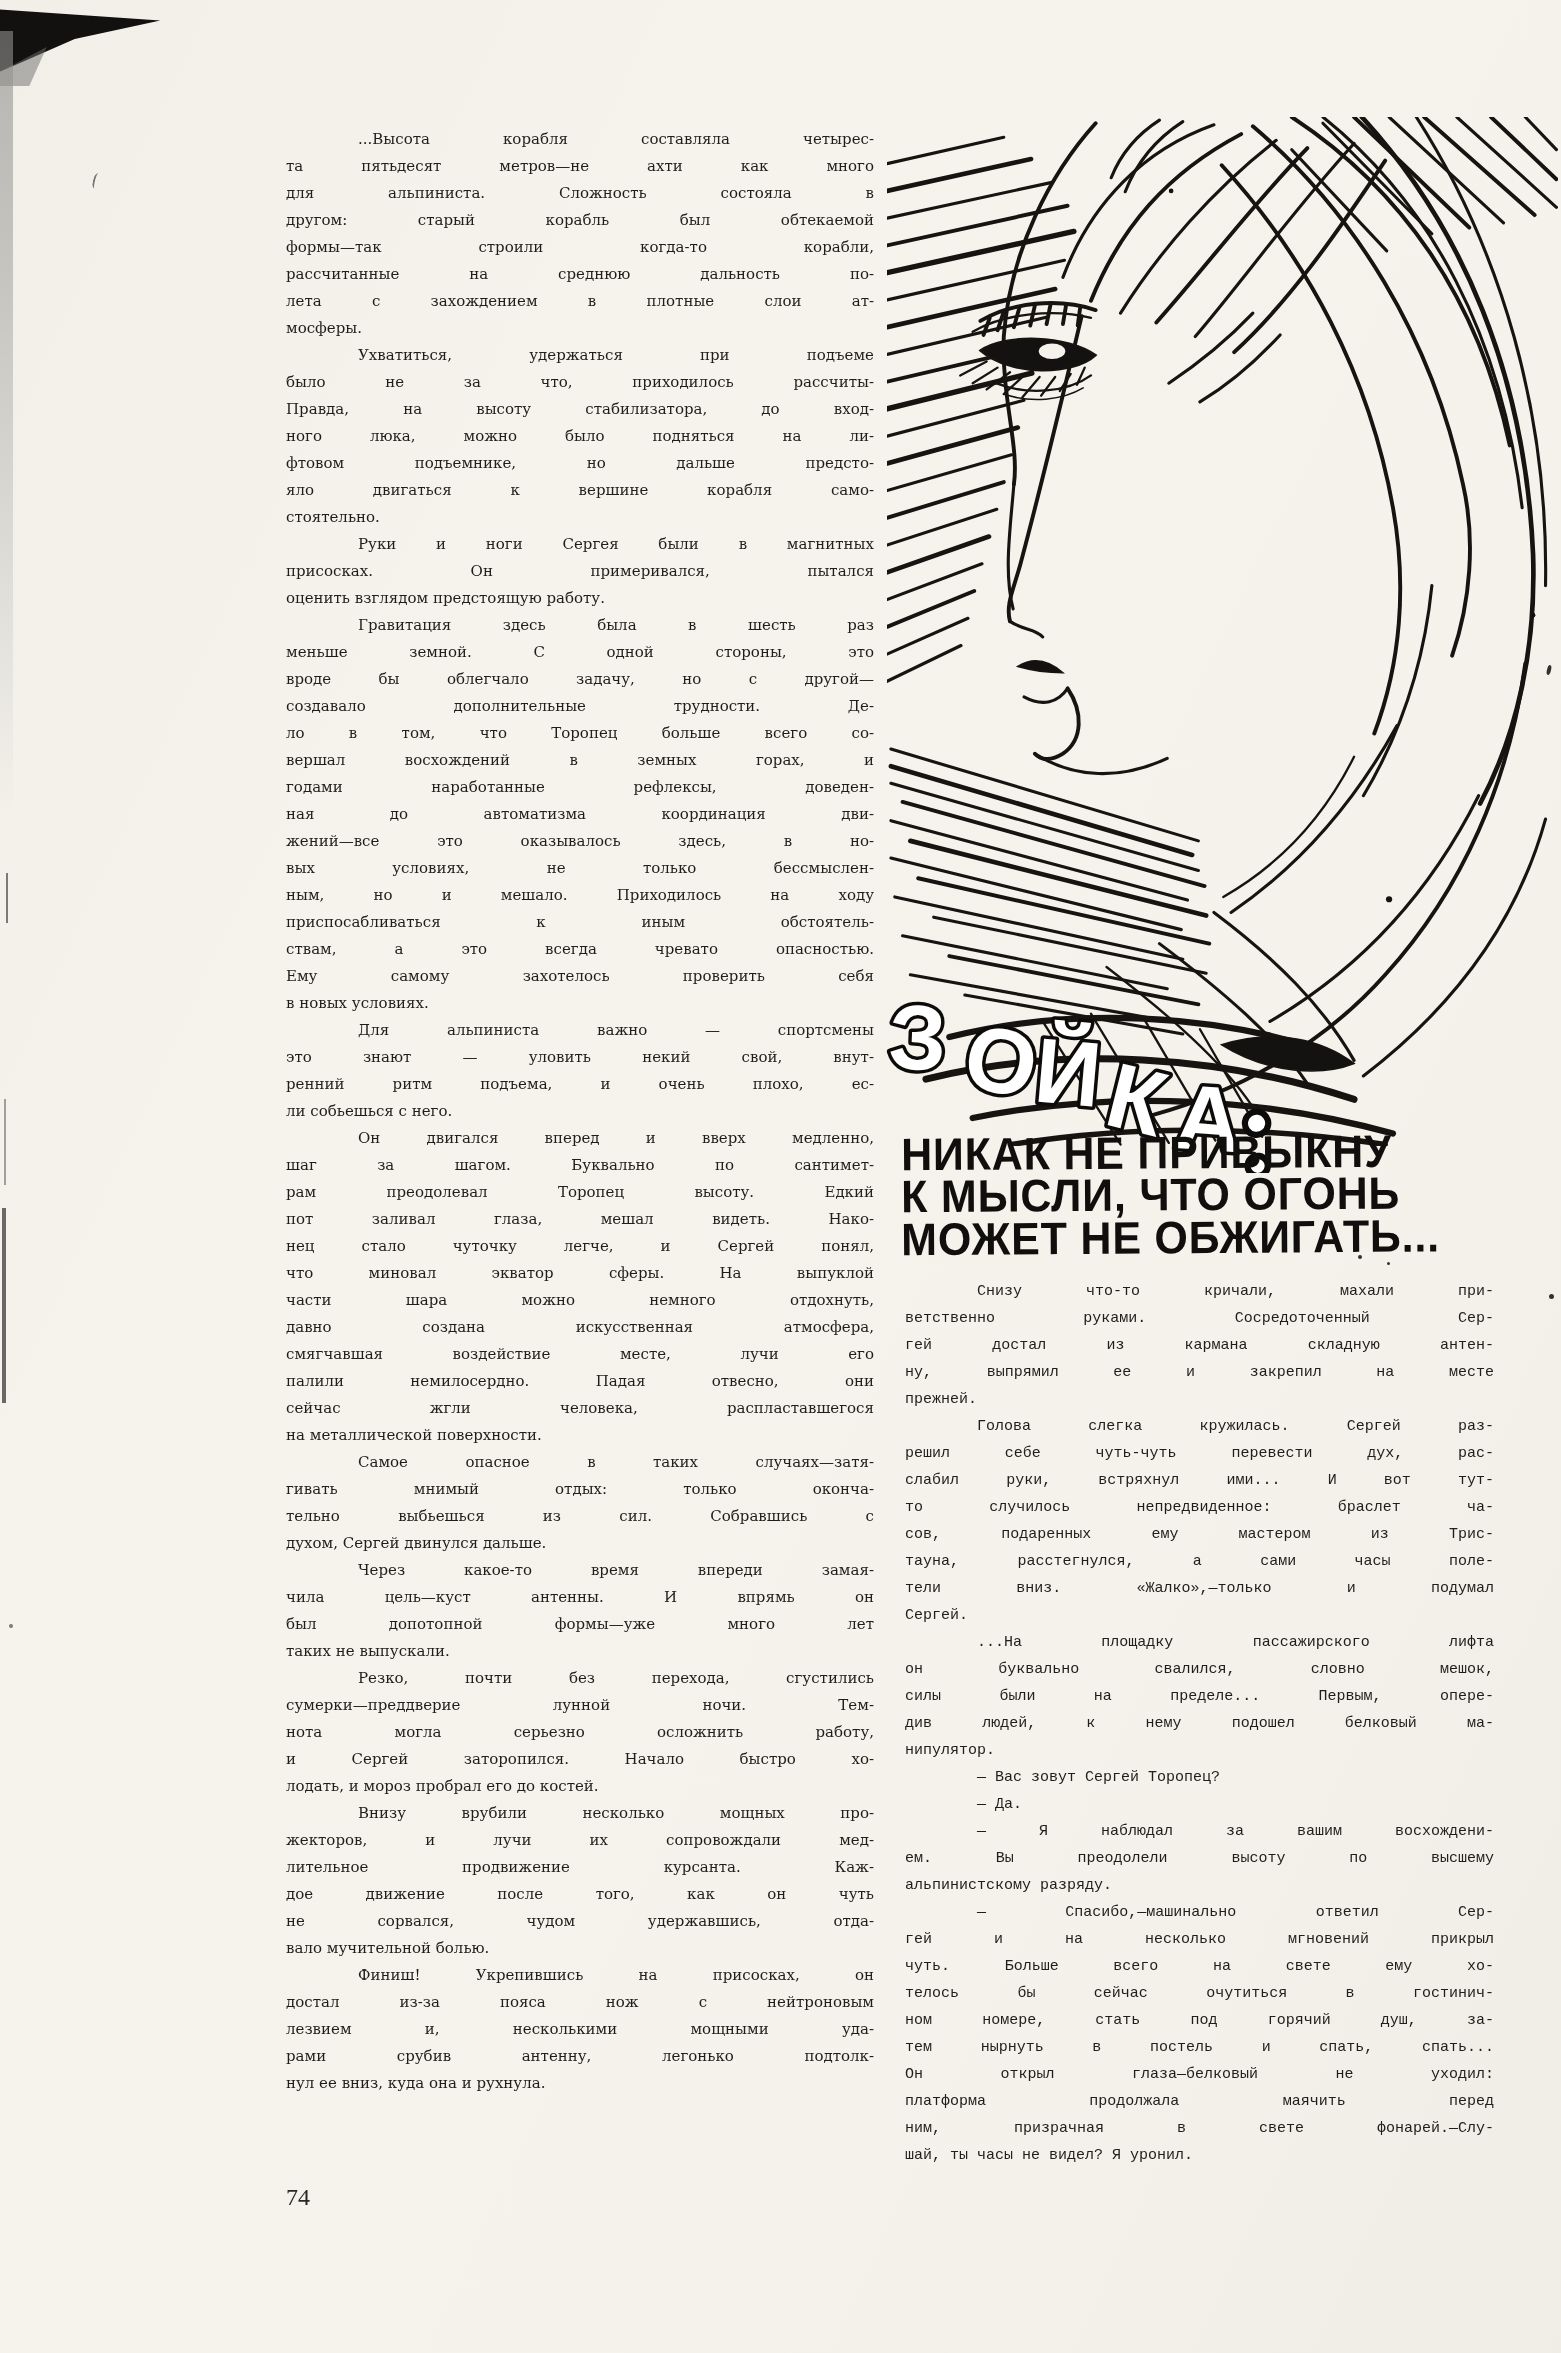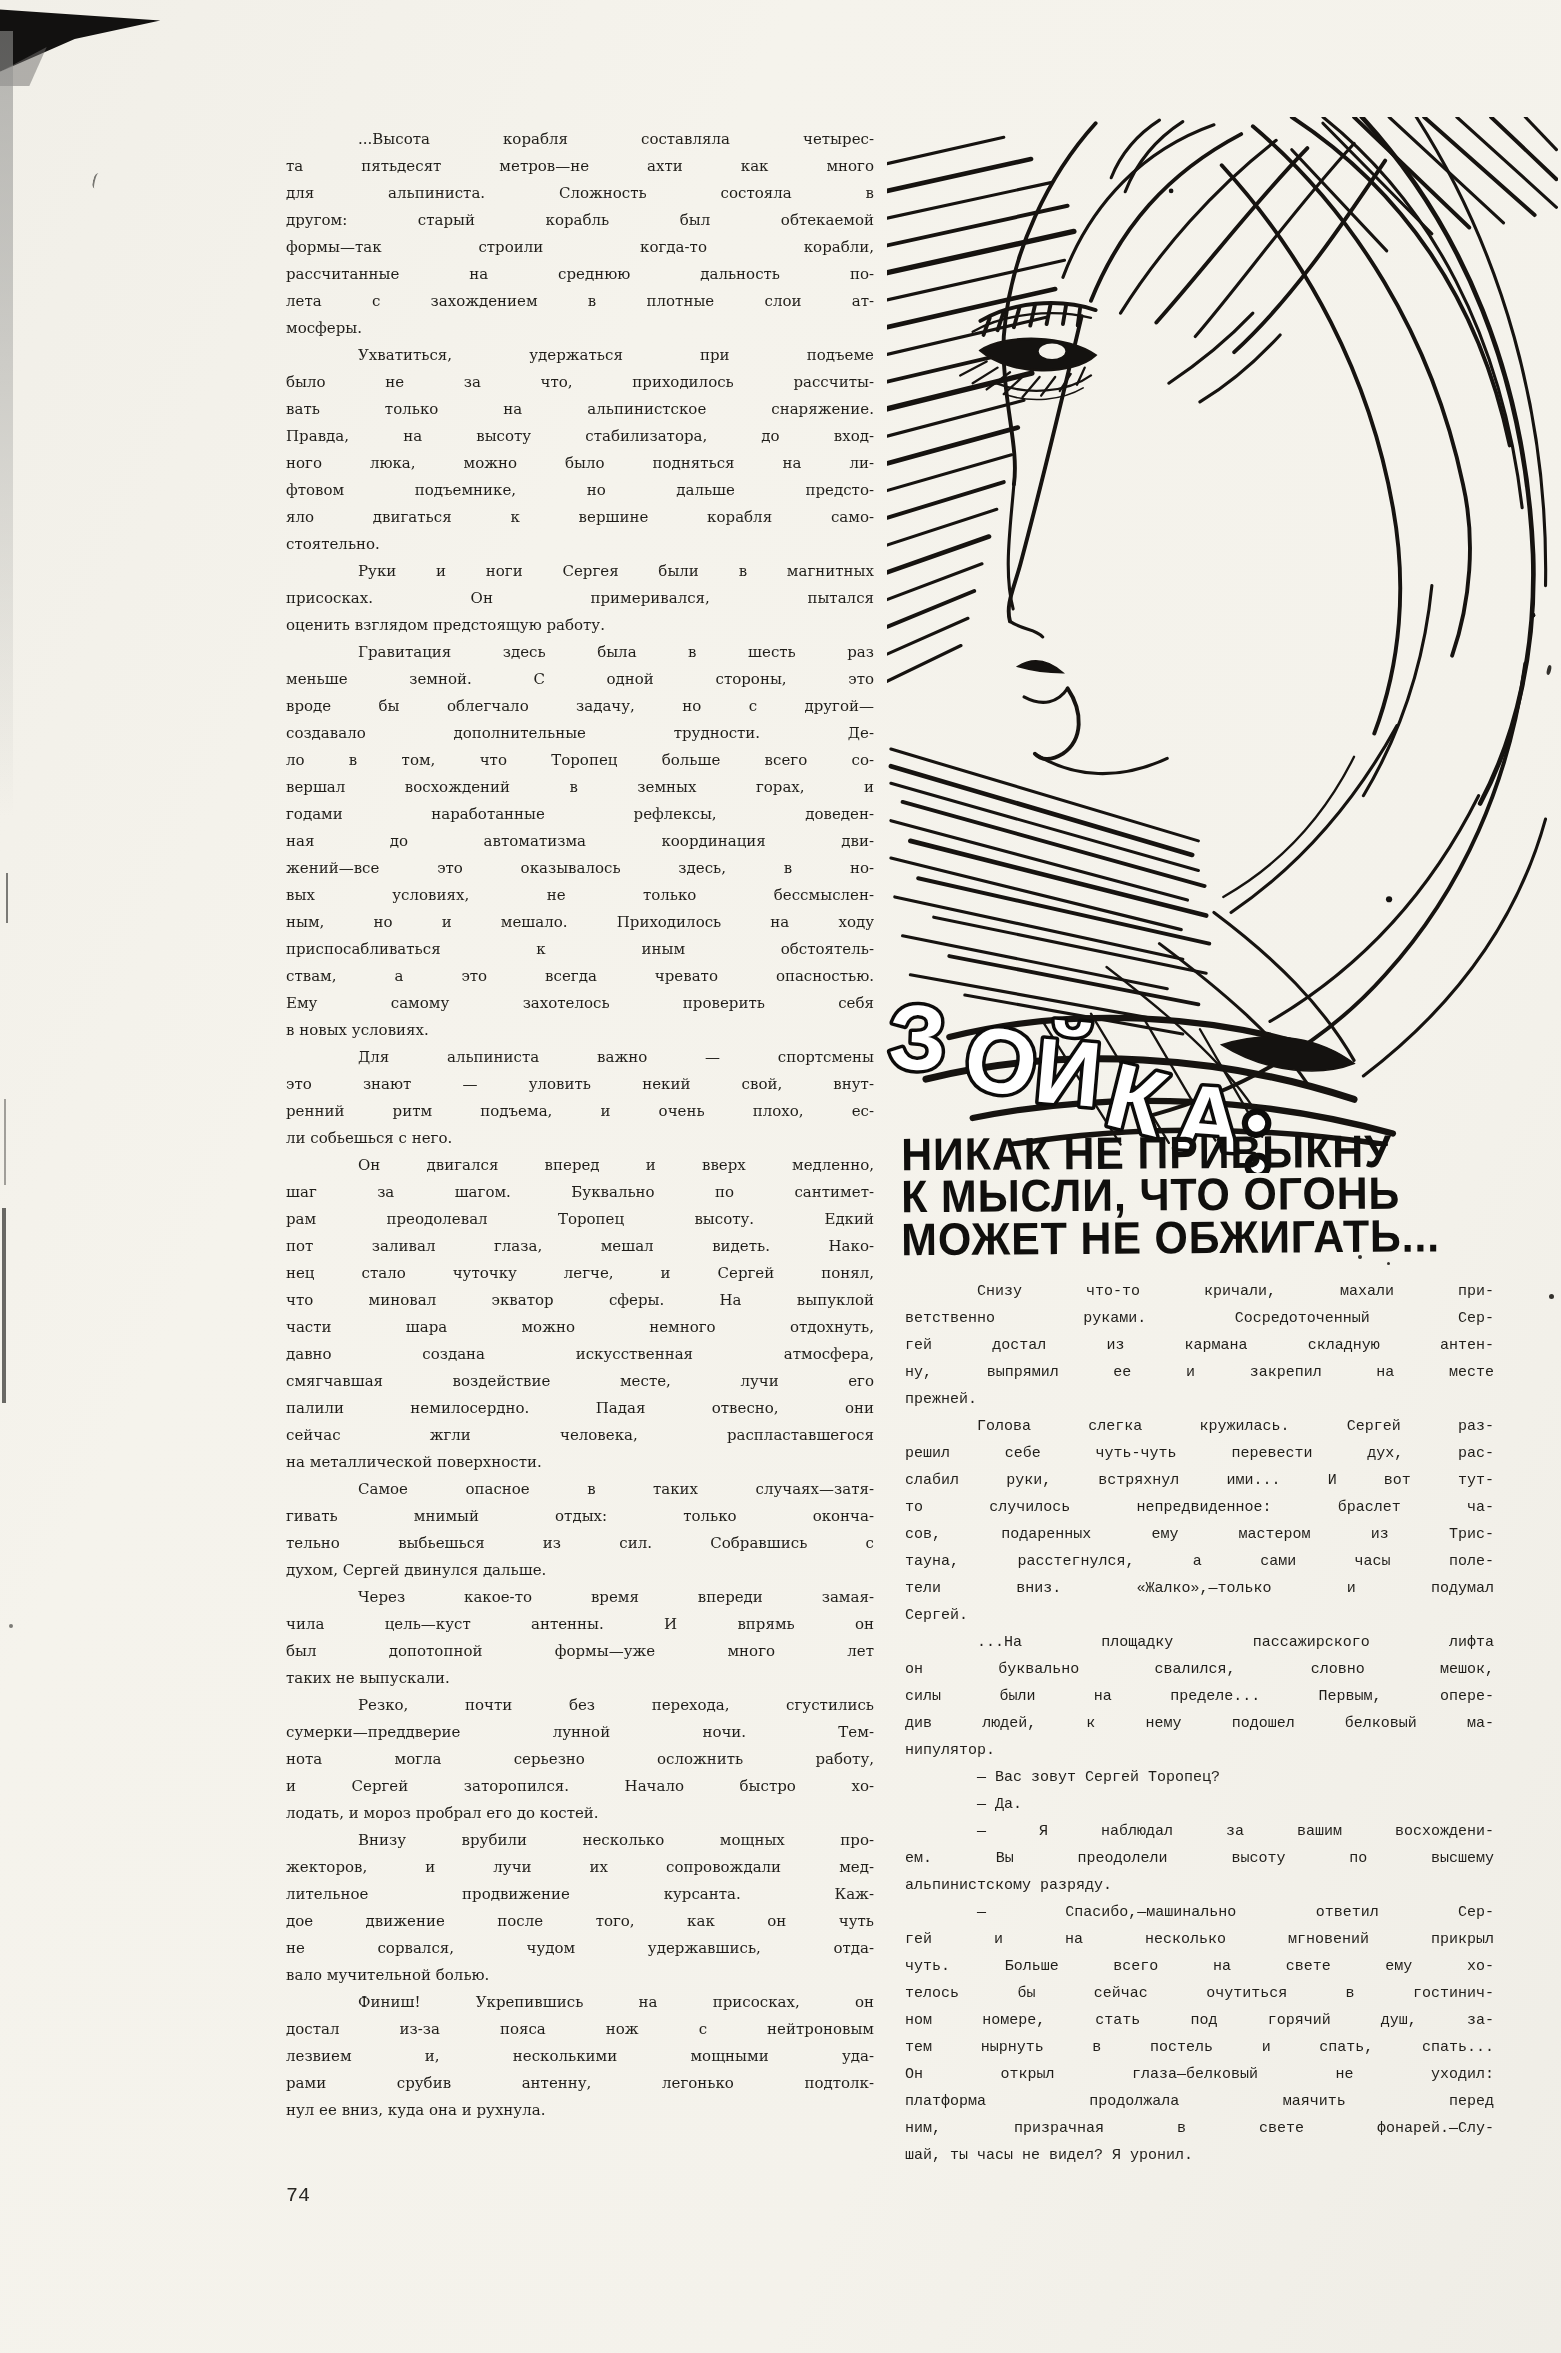--- a/index.html
+++ b/index.html
@@ -7,22 +7,22 @@
   .paper{position:absolute;left:0;top:0;width:1561px;height:2354px;
          background:linear-gradient(115deg,#f1efe8 0%,#f5f3ec 30%,#f4f2eb 70%,#efede6 100%);}
   .col{position:absolute;font-family:"DejaVu Serif","Liberation Serif",serif;
        font-size:15px;color:#201e1a;}
   .line{height:27px;line-height:27px;text-align:justify;text-align-last:justify;
         white-space:normal;overflow:visible;}
   .line.first{text-indent:72px;}
   .line.last{text-align-last:left;}
   #left-col{left:286px;top:126px;width:588px;}
   #right-col{left:905px;top:1278px;width:589px;font-family:Liberation Mono, monospace;}
-  .pagenum{position:absolute;left:286px;top:2184px;font-family:Liberation Mono, monospace;
-           font-size:20px;color:#2a2824;}
+  .pagenum{position:absolute;left:286px;top:2184px;font-family:Liberation Serif, serif;
+           font-size:24px;color:#2a2824;}
   .caption{position:absolute;left:901px;width:623px;font-family:"Liberation Sans",sans-serif;
            font-weight:700;font-size:43px;letter-spacing:0.8px;color:#100f0d;white-space:nowrap;
            transform:scaleY(1.06) rotate(-0.4deg);transform-origin:left top;}
   #cap1{top:1129px;} #cap2{top:1171px;} #cap3{top:1214px;}
   #illustration{position:absolute;left:887px;top:117px;}
   #zoyka{position:absolute;left:880px;top:978px;}
   #zoyka text{font-family:"Liberation Sans",sans-serif;font-weight:700;font-size:118px;
               fill:#ffffff;stroke:#0c0b0a;stroke-width:9px;paint-order:stroke;
               stroke-linejoin:round;}
   
@@ -209,21 +209,20 @@
         <div class="line">для альпиниста. Сложность состояла в</div>
         <div class="line">другом: старый корабль был обтекаемой</div>
         <div class="line">формы—так строили когда-то корабли,</div>
         <div class="line">рассчитанные на среднюю дальность по-</div>
         <div class="line">лета с захождением в плотные слои ат-</div>
         <div class="line last">мосферы.</div>
       </div>
       <div>
         <div class="line first">Ухватиться, удержаться при подъеме</div>
         <div class="line">было не за что, приходилось рассчиты-</div>
-        <div class="line">вать только на альпинистское снаряжение.</div>
         <div class="line">Правда, на высоту стабилизатора, до вход-</div>
         <div class="line">ного люка, можно было подняться на ли-</div>
         <div class="line">фтовом подъемнике, но дальше предсто-</div>
         <div class="line">яло двигаться к вершине корабля само-</div>
         <div class="line last">стоятельно.</div>
       </div>
       <div>
         <div class="line first">Руки и ноги Сергея были в магнитных</div>
         <div class="line">присосках. Он примеривался, пытался</div>
         <div class="line last">оценить взглядом предстоящую работу.</div>

